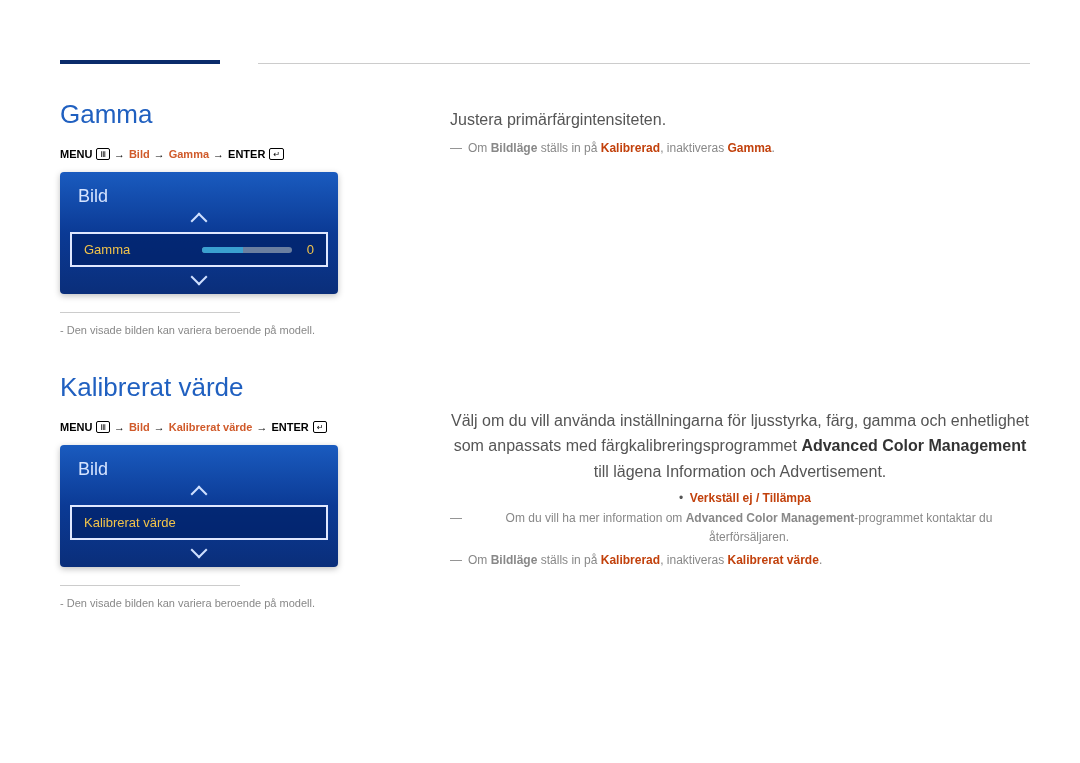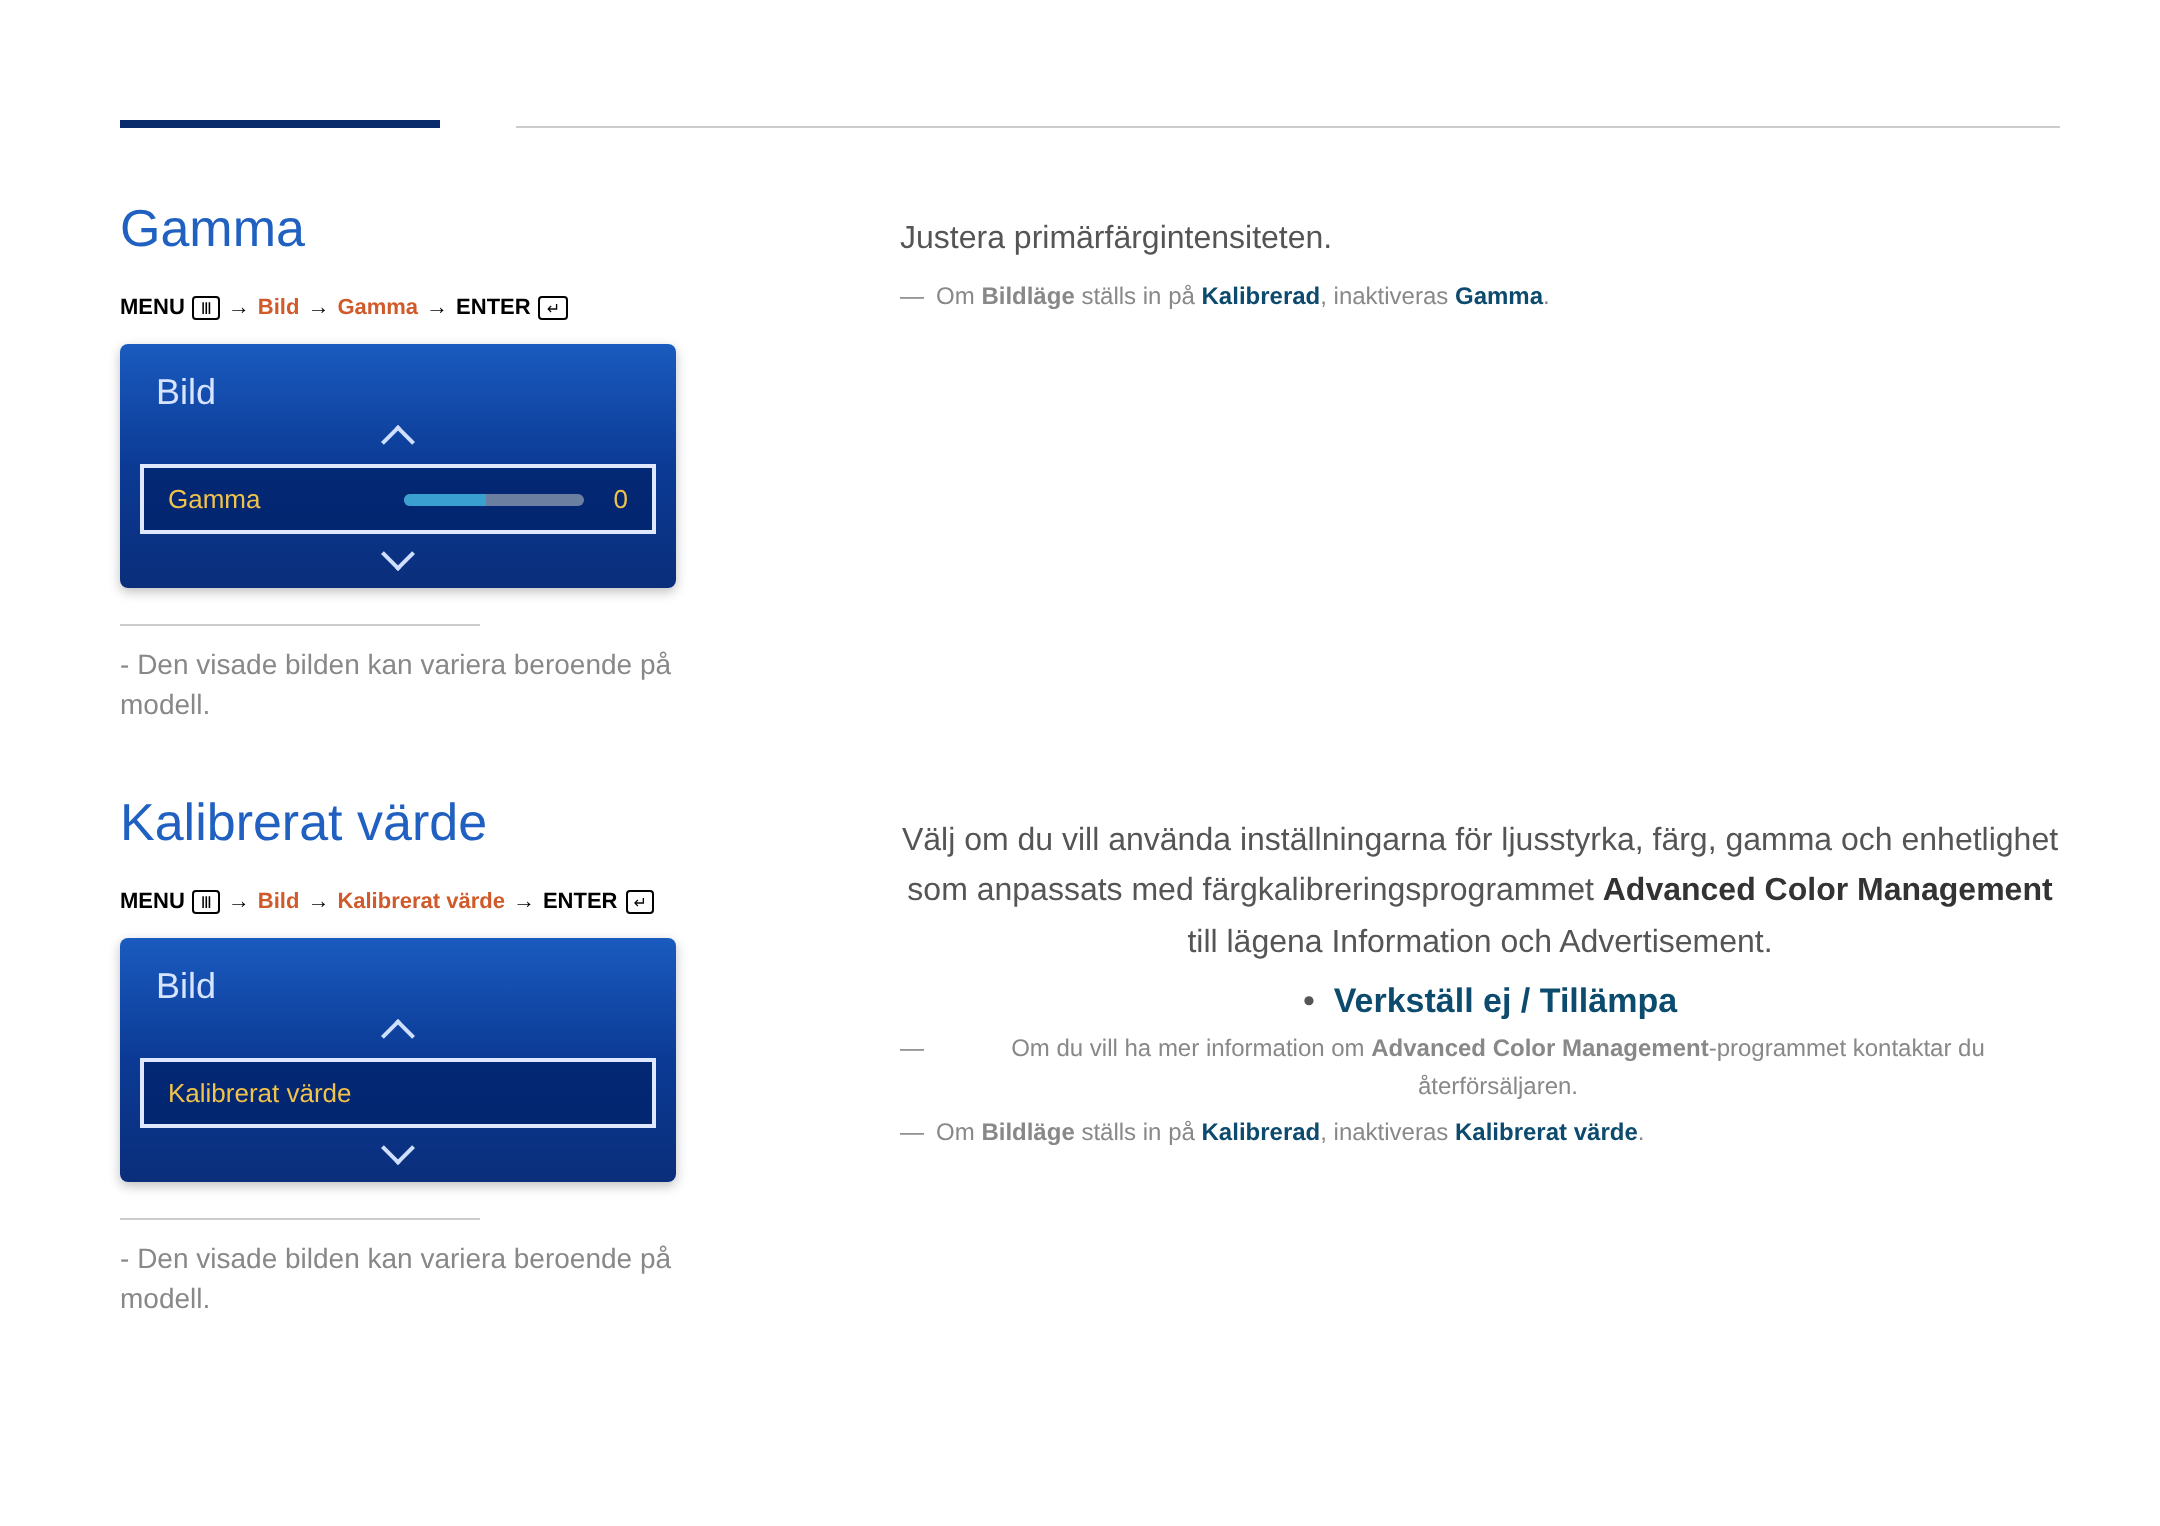--- a/index.html
+++ b/index.html
@@ -134,46 +134,46 @@
     font-size: 13px;
     min-width: 14px;
     text-align: right;
   }
   .note-sep {
     width: 180px;
     border-top: 1px solid #ccc;
     margin: 18px 0 10px 0;
   }
   .footnote {
-    font-size: 14px;
+    font-size: 11px;
     color: #888;
     line-height: 1.4;
   }
   .body-text {
     font-size: 16px;
     color: #555;
     line-height: 1.6;
     margin-bottom: 6px;
   }
   .body-text strong { color: #333; font-weight: 700; }
   .dash-note {
     font-size: 12px;
     color: #888;
     line-height: 1.6;
     margin-top: 4px;
     display: flex;
     gap: 6px;
   }
   .dash-note .dash { flex-shrink: 0; }
-  .accent-text { color: #0c4a6e; }
+  .accent-text { color: #c2410c; }
   .bold { font-weight: 700; }
   .section-block { margin-bottom: 34px; }
   .right-section-2 { margin-top: 250px; text-align: center; }
   .bullet-line {
-    font-size: 17px;
+    font-size: 12px;
     color: #555;
     margin: 6px 0 2px 10px;
   }
 </style>
 </head>
 <body>
 
 <div class="top-border"></div>
 <div class="top-divider-rest"></div>
 

